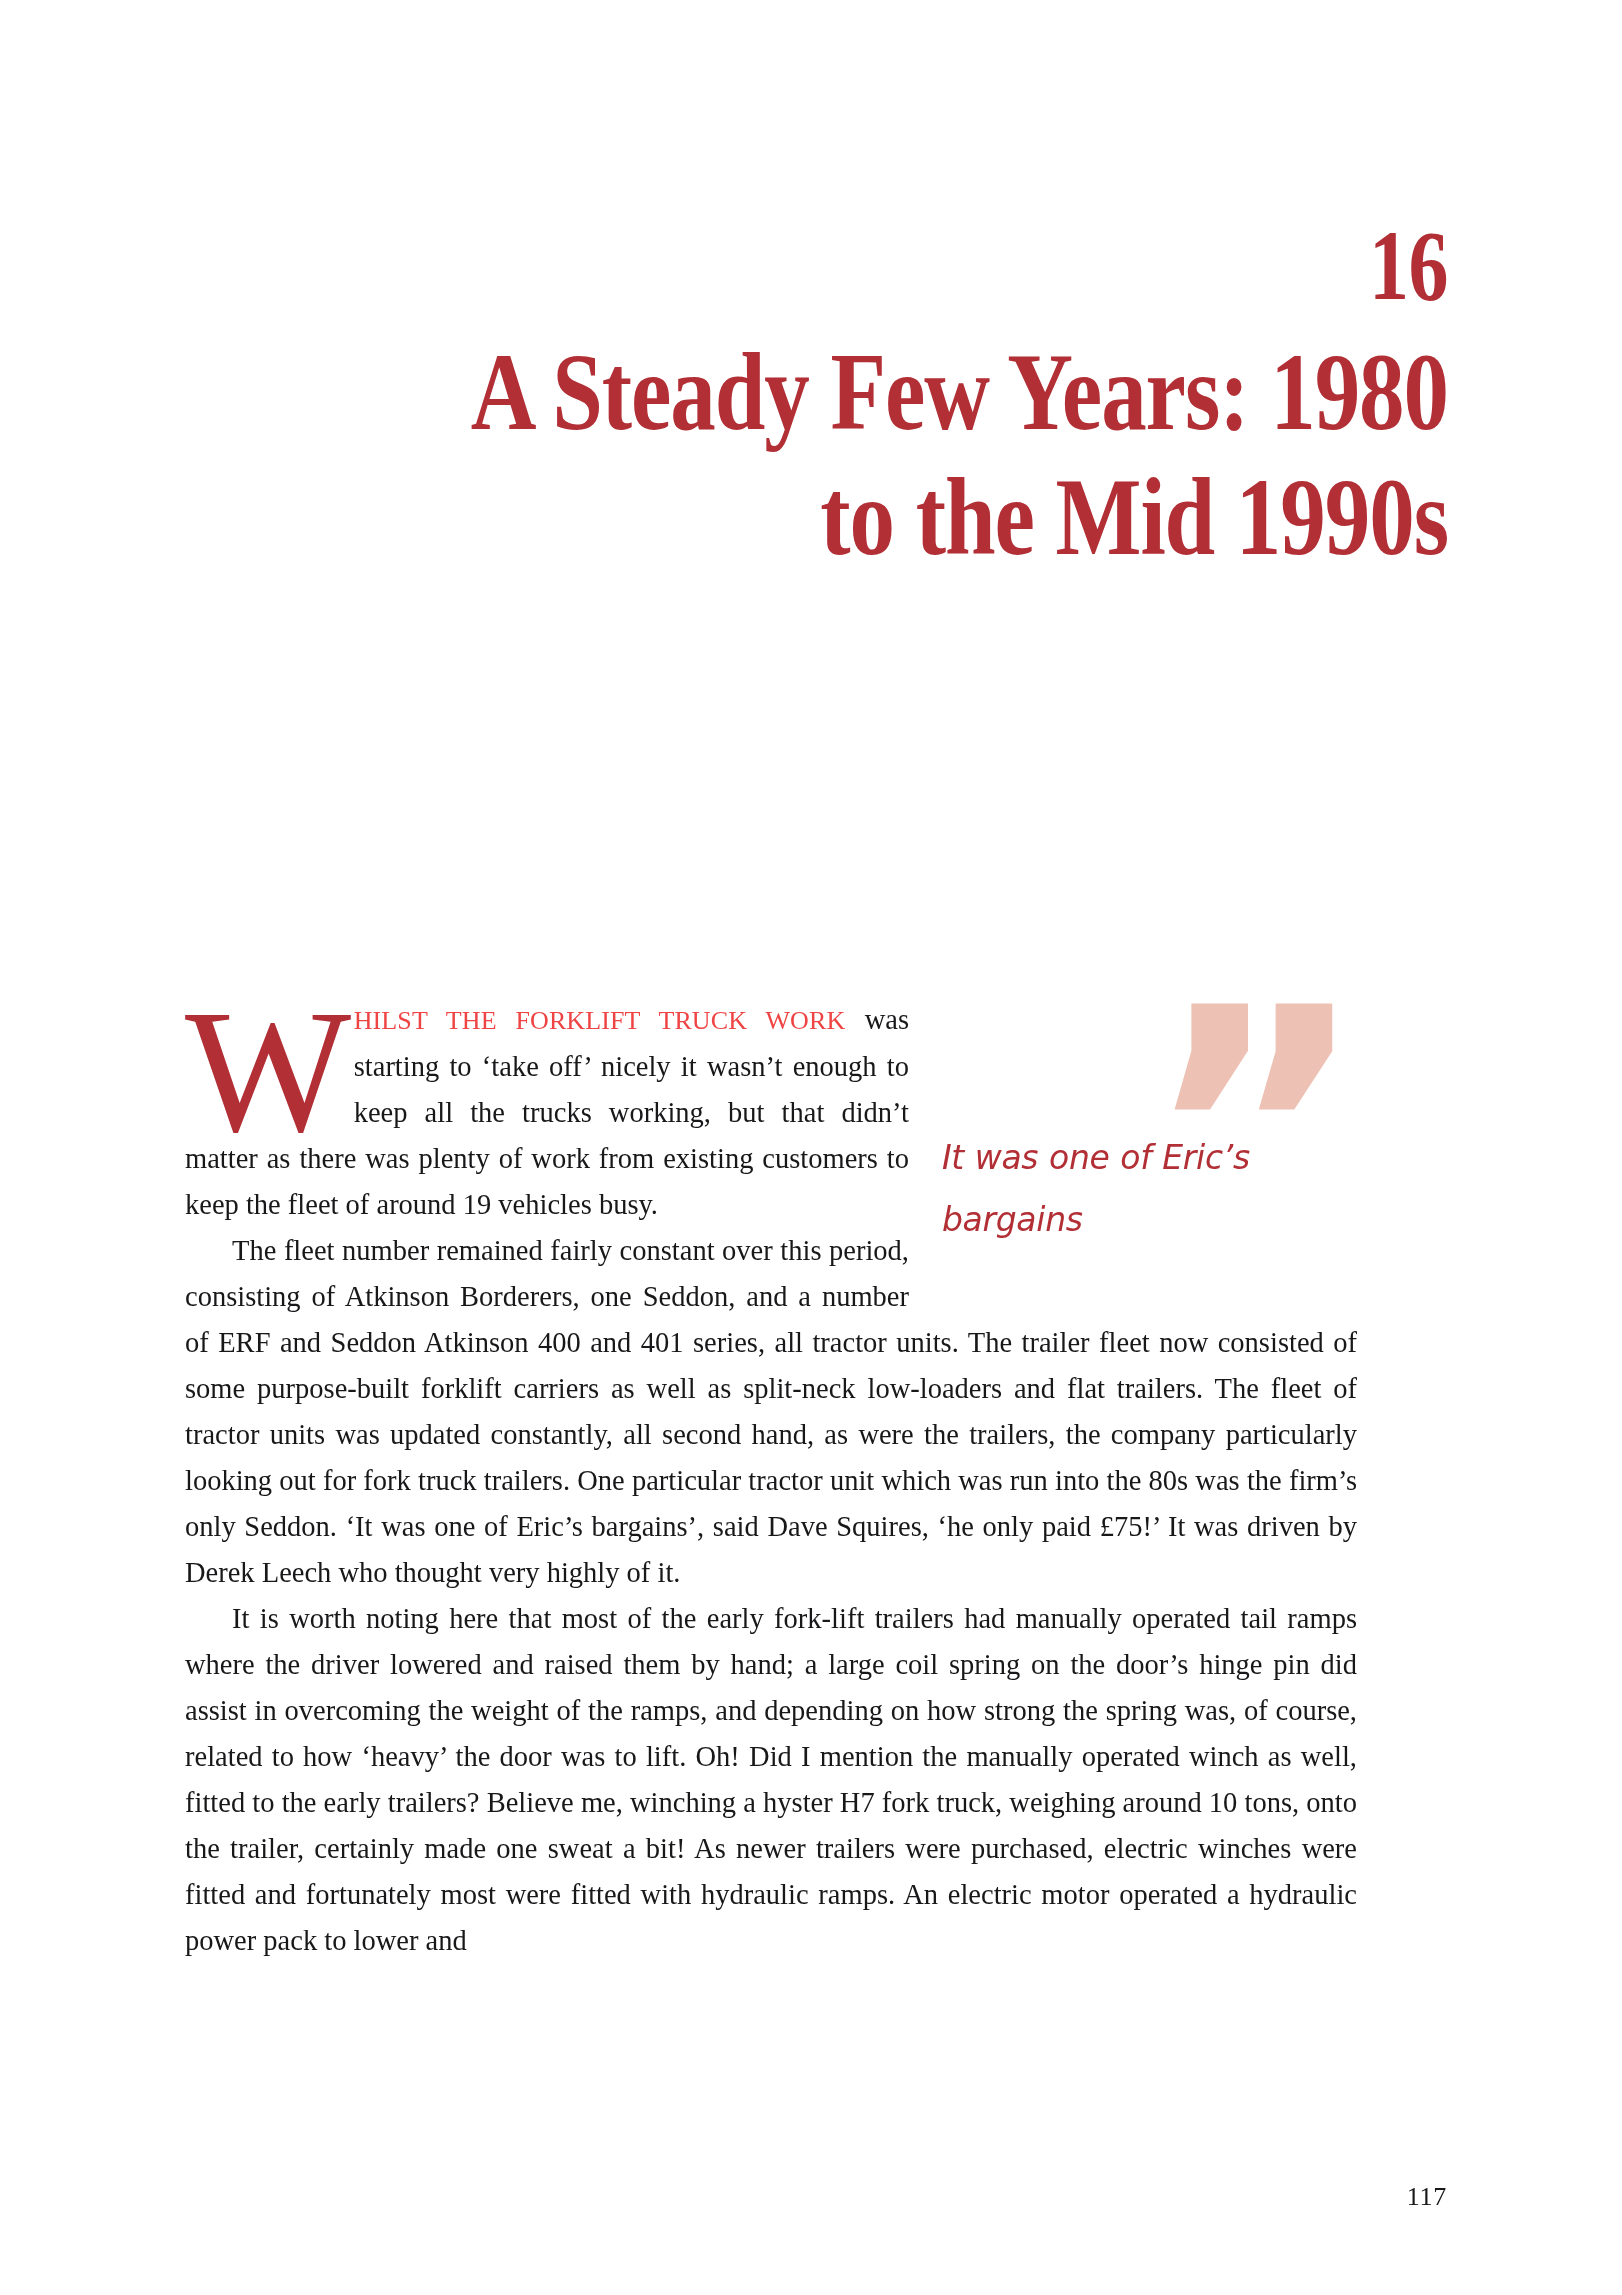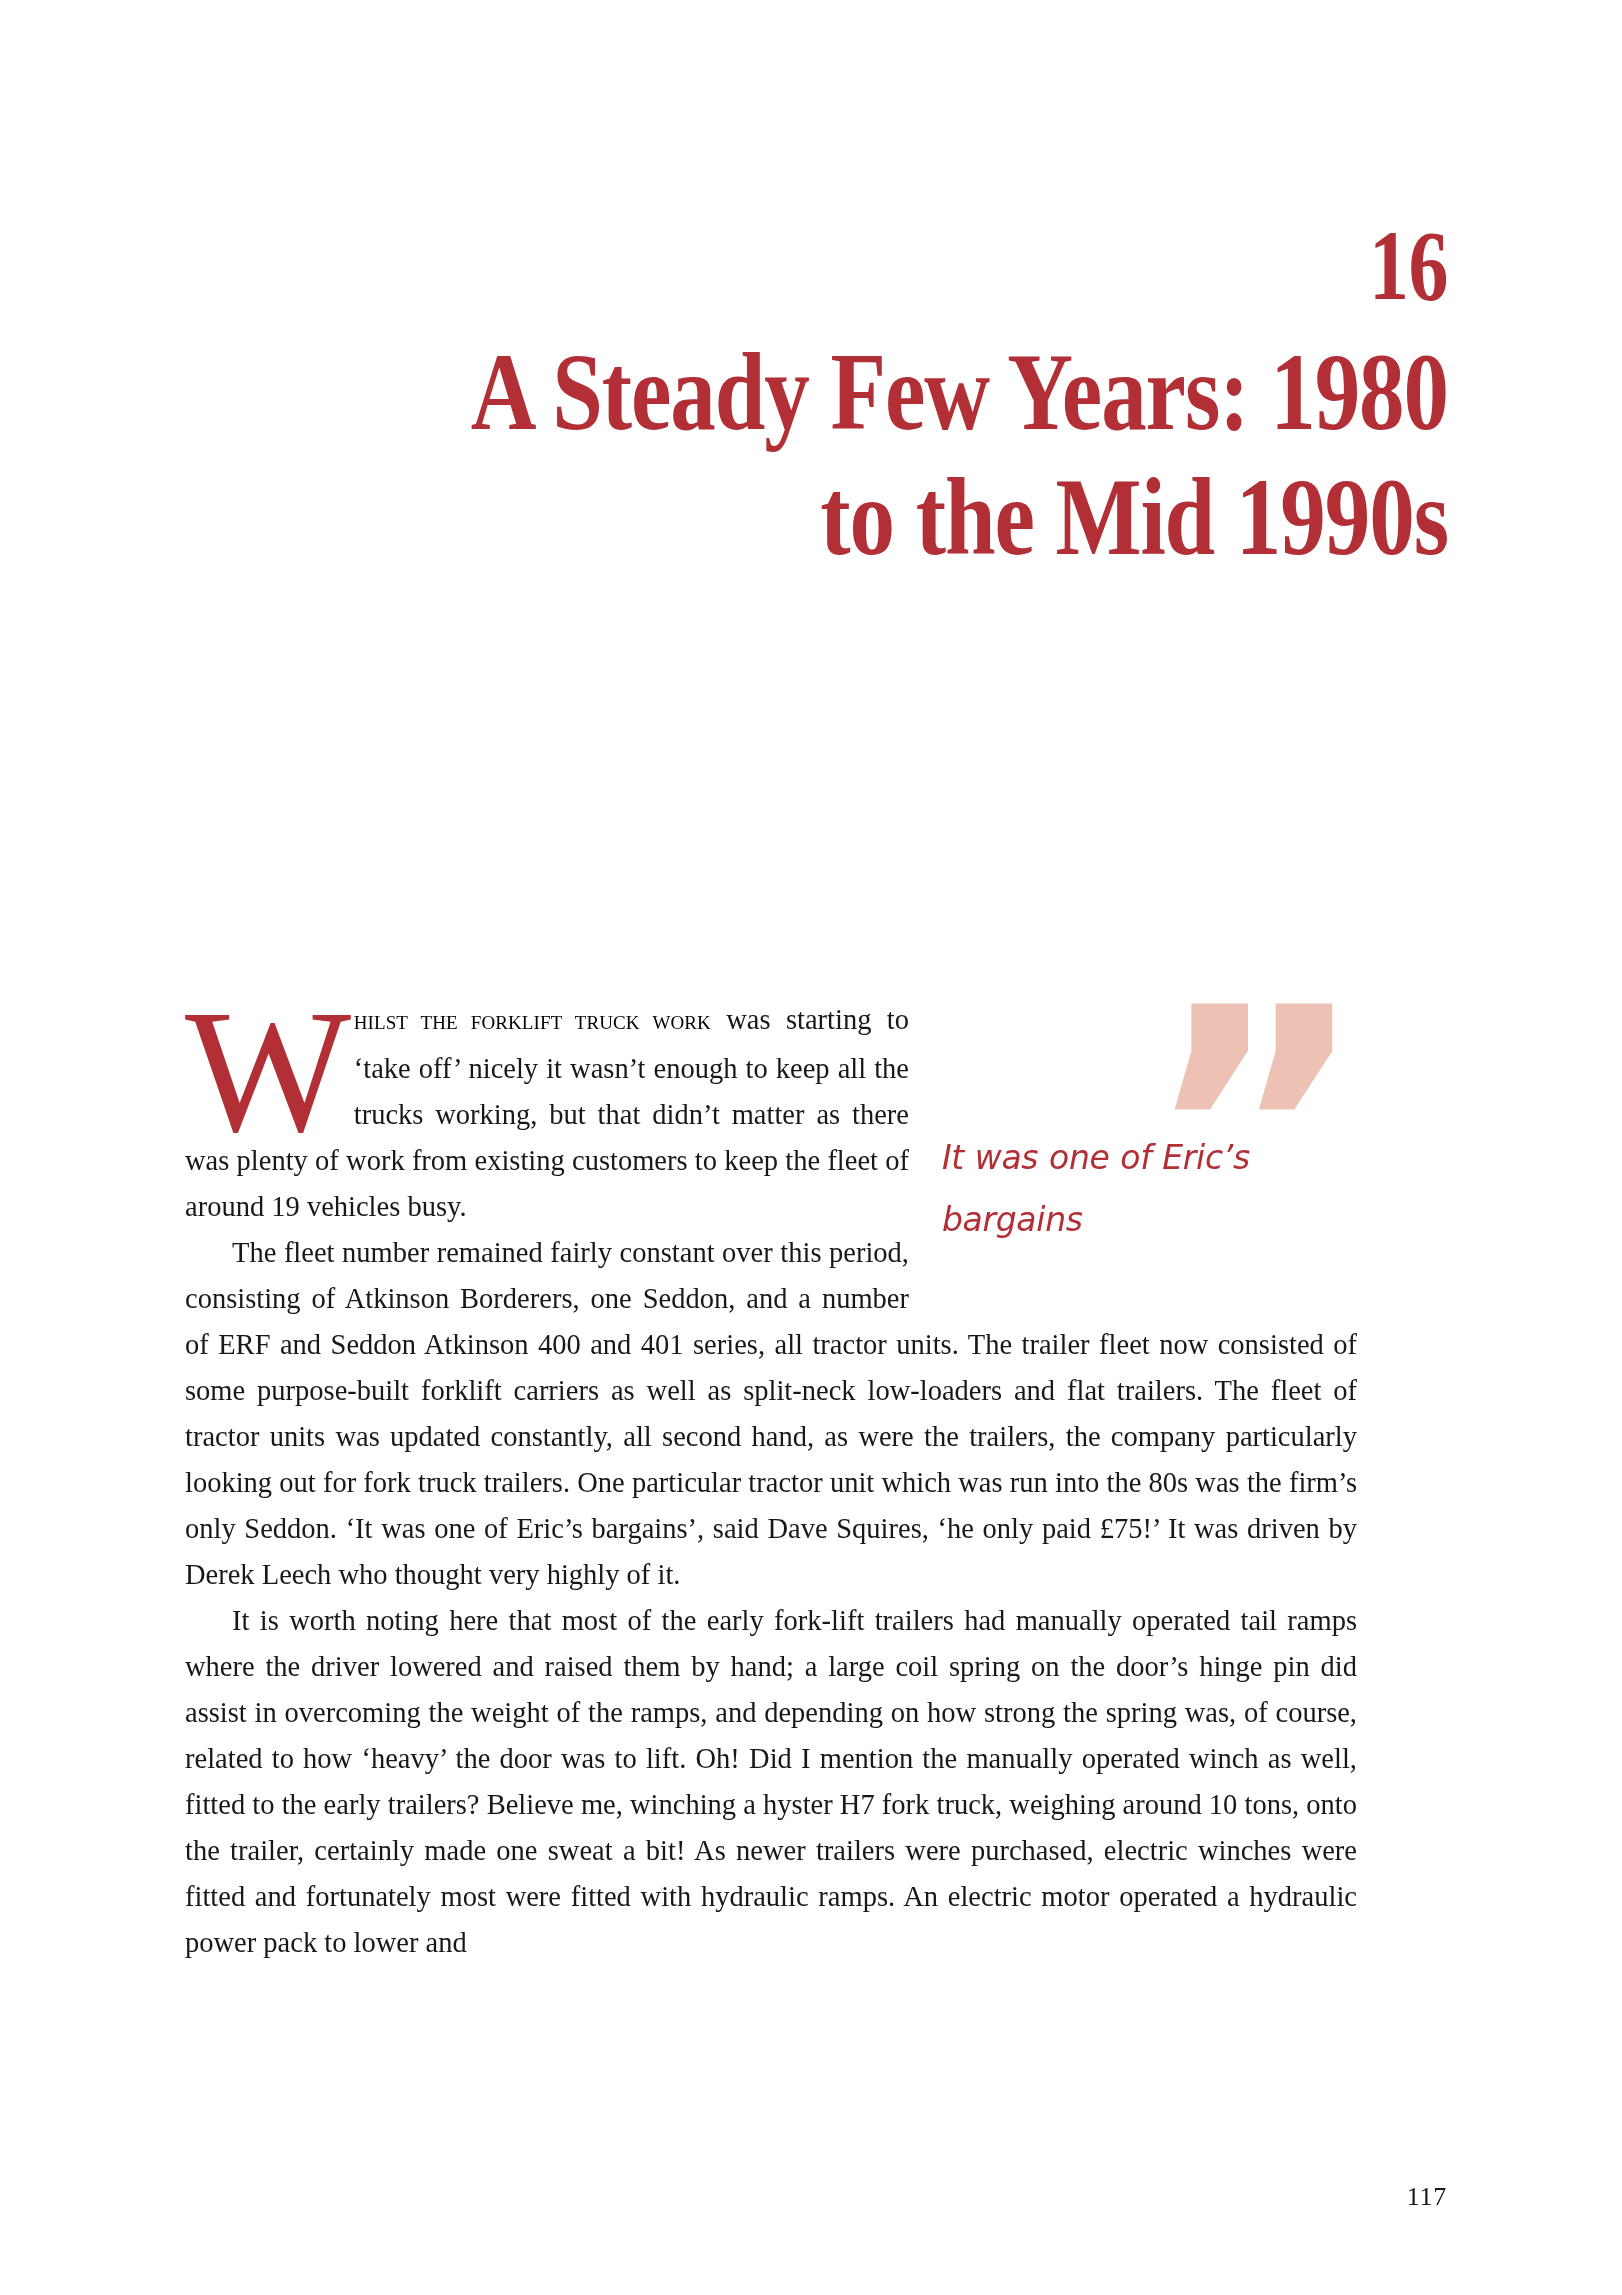--- a/index.html
+++ b/index.html
@@ -83,24 +83,24 @@
     font-family: "Liberation Serif", "DejaVu Serif", serif;
     font-weight: normal;
     font-size: 176px;
     line-height: 139px;
     color: #B22F35;
     margin: 3.9px 2.6px -3.9px 0;
     padding: 0;
   }
 
   .lead-caps {
-    color: #000000;
+    color: #ef4444;
     font-variant: small-caps;
     text-transform: uppercase;
-    font-size: 19px;
+    font-size: 26px;
     letter-spacing: 0.1px;
   }
 
   
   .pullquote {
     float: right;
     position: relative;
     width: 419px;
     height: 296px;
     margin: 13px 0 3.9px 29px;

